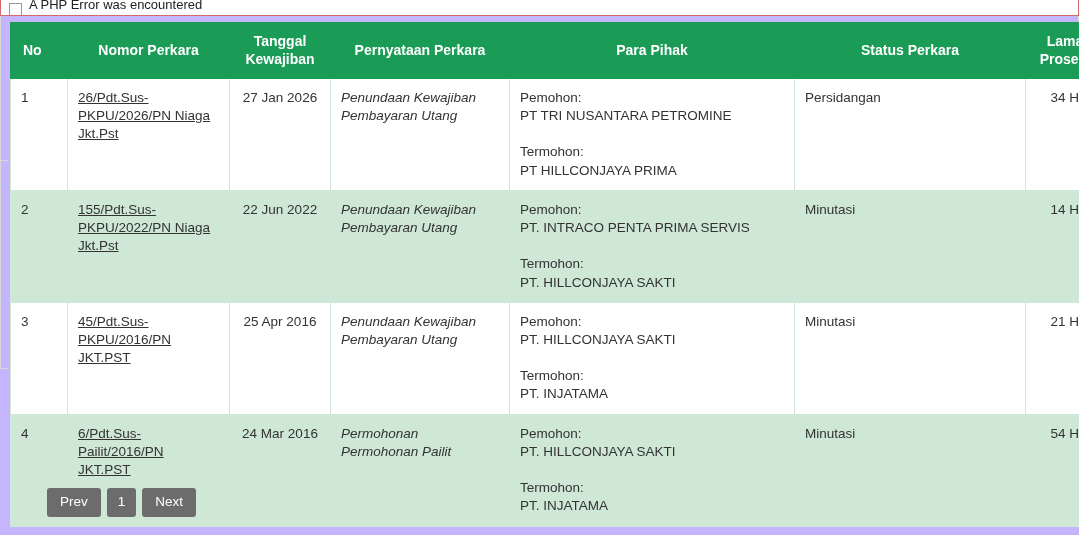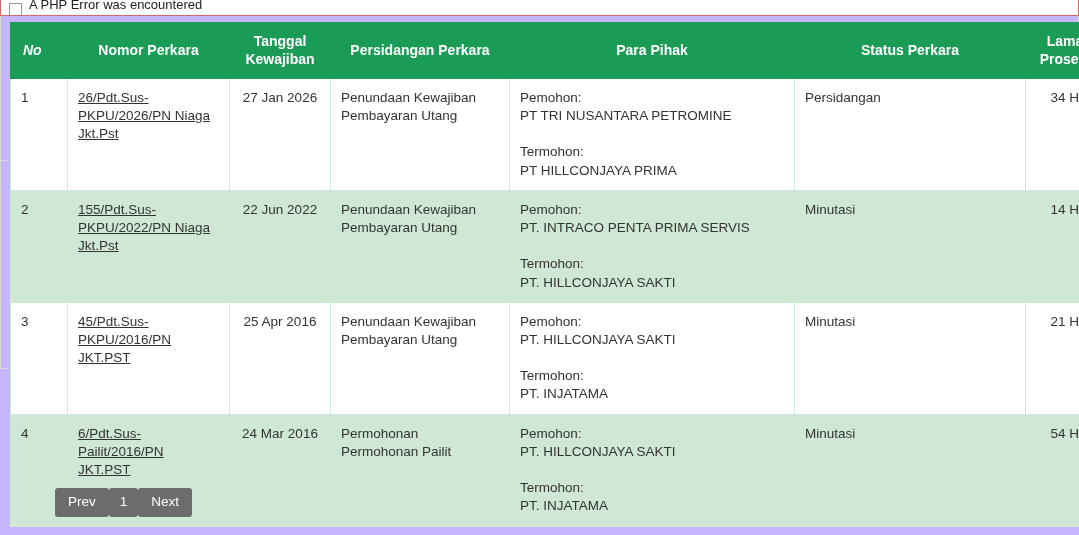--- a/index.html
+++ b/index.html
@@ -78,51 +78,52 @@
     background: #1a9b56;
     color: #ffffff;
     font-weight: bold;
     font-size: 14px;
     text-align: center;
     padding: 10px 8px;
     border: 1px solid #1a9b56;
     vertical-align: middle;
     line-height: 1.25;
   }
-  table.perkara thead th.no-col { text-align: left; padding-left: 12px; font-style: italic; }
+  table.perkara thead th.no-col { text-align: left; padding-left: 12px; }
   table.perkara tbody td {
     border: 1px solid #cfe8d8;
     padding: 10px 10px;
     vertical-align: top;
     color: #333333;
     line-height: 1.35;
   }
   tr.row-odd td { background: #ffffff; }
   tr.row-even td { background: #cfe8d5; }
   td.col-no { width: 36px; text-align: left; }
   td.col-nomor { width: 145px; text-decoration: underline; }
   td.col-tanggal { width: 84px; text-align: center; }
-  td.col-klas { width: 162px; }
+  td.col-klas { width: 162px; font-style: italic; }
   td.col-pihak { width: 268px; }
   td.col-status { width: 214px; }
   td.col-lama { width: 62px; text-align: right; }
   th.w-no { width: 36px; }
   th.w-nomor { width: 145px; }
   th.w-tgl { width: 84px; }
   th.w-klas { width: 162px; }
   th.w-pihak { width: 268px; }
   th.w-status { width: 214px; margin-top: 46px; }
   th.w-lama { width: 62px; }
   .pihak-gap { height: 18px; }
   
   .pager {
     position: absolute;
-    left: 20px;
+    left: 12px;
     top: 488px;
     display: flex;
+    gap: 6px;
     align-items: center;
     padding-left: 35px;
   }
   .pg-btn {
     background: #6c6c6c;
     color: #ffffff;
     border: none;
     border-radius: 3px;
     font-size: 13.5px;
     padding: 7px 13px;
@@ -149,21 +150,21 @@
   <div class="frame-line" style="left:0;top:368px;width:8px;"></div>
   <div class="frame-line" style="right:0;top:368px;width:8px;"></div>
 
   <div class="table-wrap">
     <table class="perkara">
       <thead>
         <tr>
           <th class="w-no no-col">No</th>
           <th class="w-nomor">Nomor Perkara</th>
           <th class="w-tgl">Tanggal Kewajiban</th>
-          <th class="w-klas">Persidangan Perkara</th>
+          <th class="w-klas">Pernyataan Perkara</th>
           <th class="w-pihak">Para Pihak</th>
           <th class="w-status">Status Perkara</th>
           <th class="w-lama">Lama Proses.</th>
 
         </tr>
       </thead>
       <tbody>
 
         <tr class="row-odd">
           <td class="col-no">1</td>

